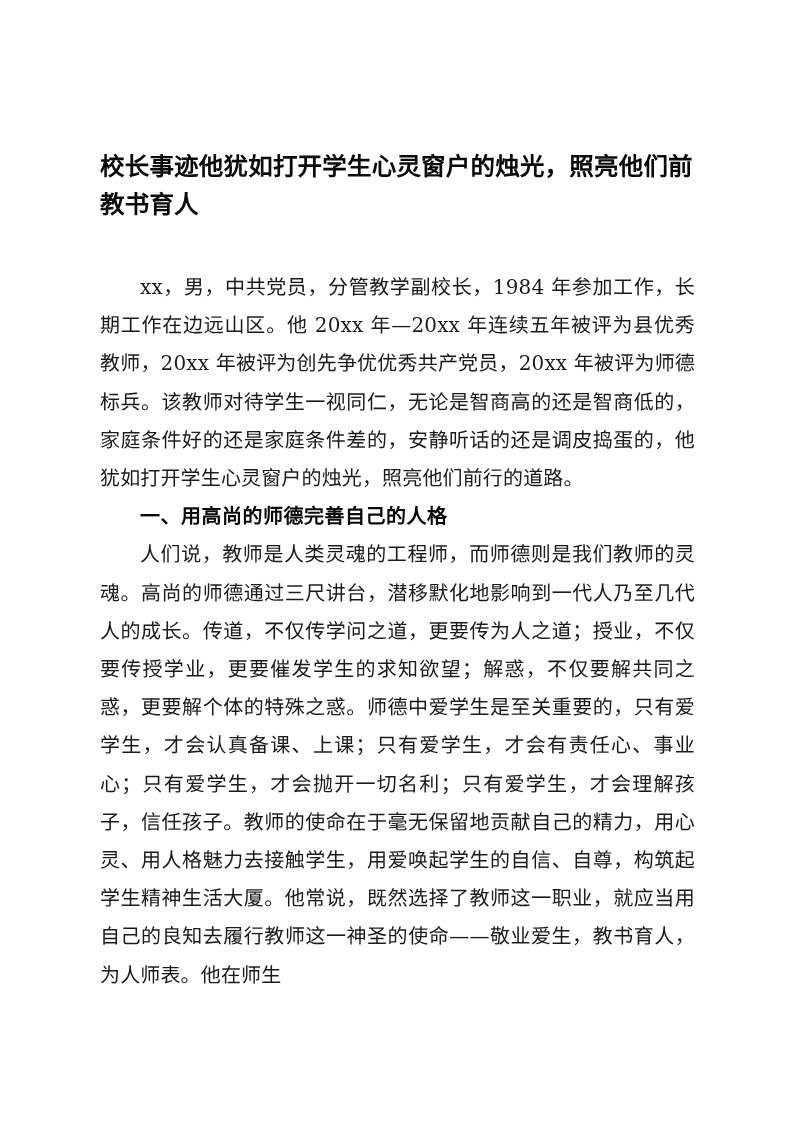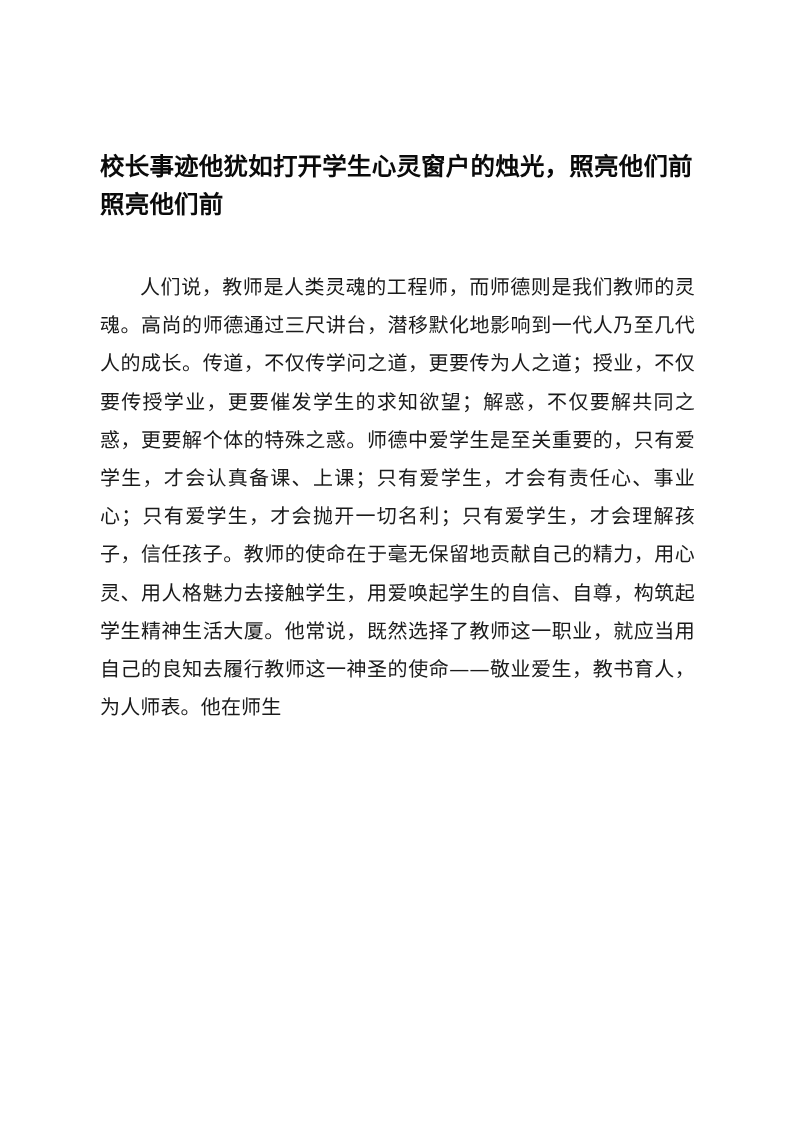--- a/index.html
+++ b/index.html
@@ -84,24 +84,26 @@
 </style>
 </head>
 <body>
 
 <div class="page">
 
   <div class="content">
 
     <h1 class="doc-title">
       <span>校长事迹他犹如打开学生心灵窗户的烛光，照亮他们前</span><br>
-      <span>照亮他们前</span>
+      <span>教书育人</span>
     </h1>
 
     <div class="title-gap"></div>
 
+    <p class="para">xx，男，中共党员，分管教学副校长，1984 年参加工作，长期工作在边远山区。他 20xx 年—20xx 年连续五年被评为县优秀教师，20xx 年被评为创先争优优秀共产党员，20xx 年被评为师德标兵。该教师对待学生一视同仁，无论是智商高的还是智商低的，家庭条件好的还是家庭条件差的，安静听话的还是调皮捣蛋的，他犹如打开学生心灵窗户的烛光，照亮他们前行的道路。</p>
 
+    <p class="section-heading">一、用高尚的师德完善自己的人格</p>
 
     <p class="para">人们说，教师是人类灵魂的工程师，而师德则是我们教师的灵魂。高尚的师德通过三尺讲台，潜移默化地影响到一代人乃至几代人的成长。传道，不仅传学问之道，更要传为人之道；授业，不仅要传授学业，更要催发学生的求知欲望；解惑，不仅要解共同之惑，更要解个体的特殊之惑。师德中爱学生是至关重要的，只有爱学生，才会认真备课、上课；只有爱学生，才会有责任心、事业心；只有爱学生，才会抛开一切名利；只有爱学生，才会理解孩子，信任孩子。教师的使命在于毫无保留地贡献自己的精力，用心灵、用人格魅力去接触学生，用爱唤起学生的自信、自尊，构筑起学生精神生活大厦。他常说，既然选择了教师这一职业，就应当用自己的良知去履行教师这一神圣的使命——敬业爱生，教书育人，为人师表。他在师生</p>
 
   </div>
 
 </div>
 
 </body></html>

